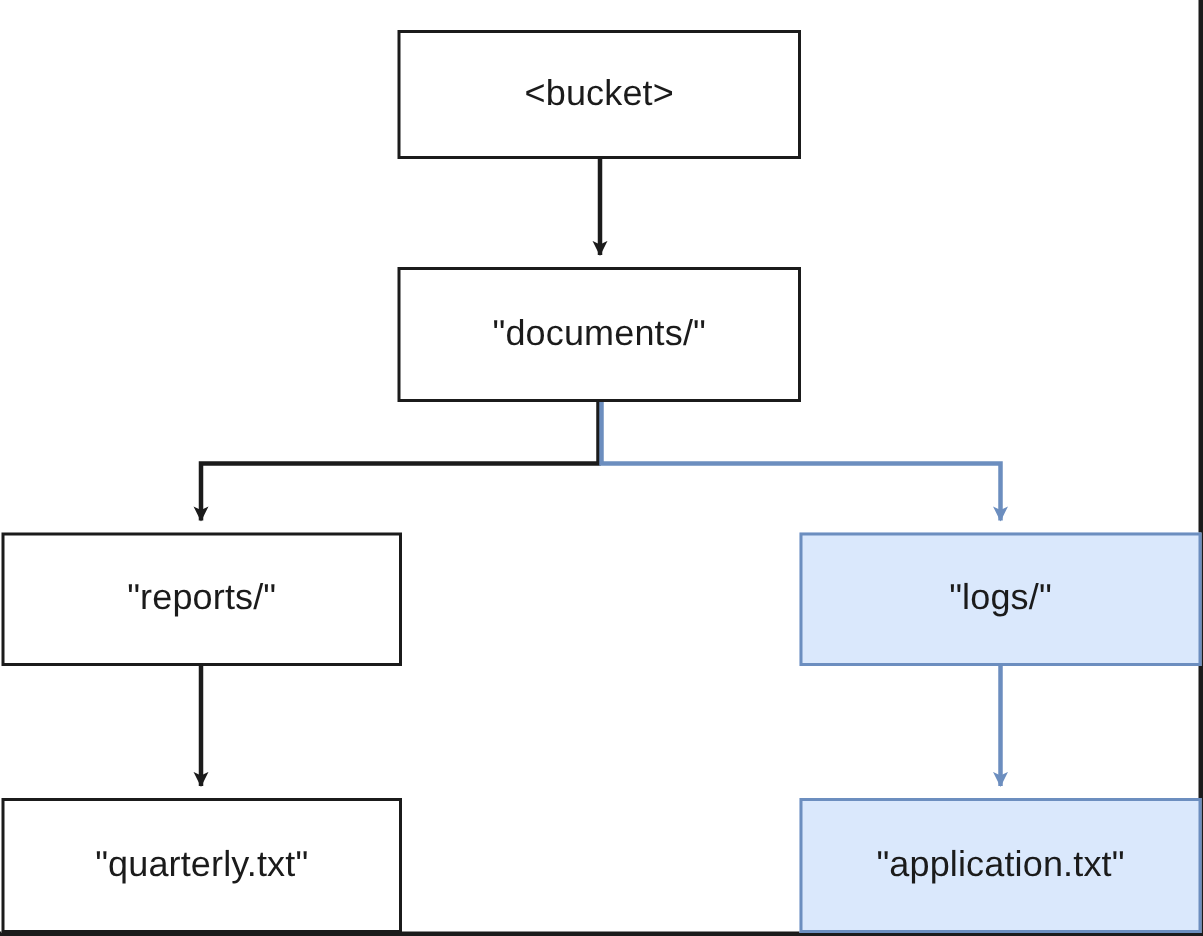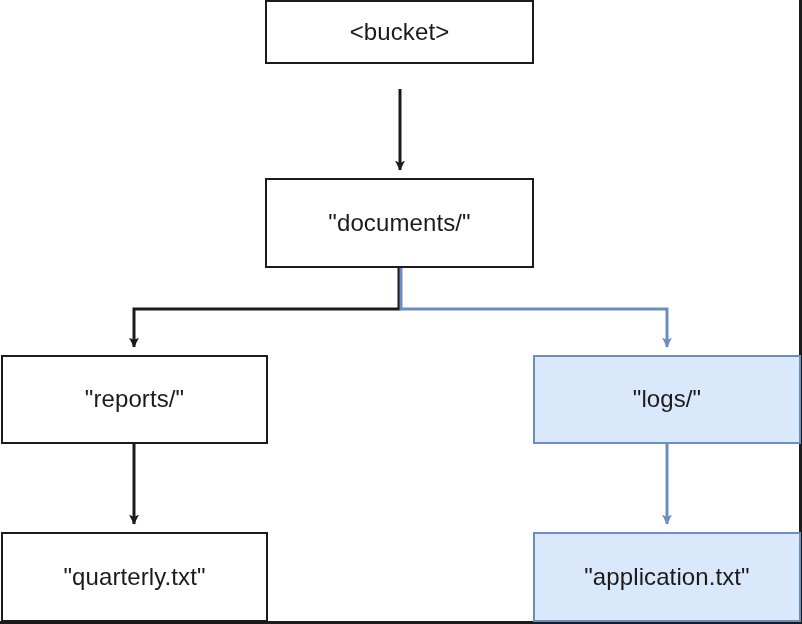--- a/index.html
+++ b/index.html
@@ -59,21 +59,21 @@
     color: #1b1b1b;
     text-align: center;
     white-space: nowrap;
     letter-spacing: 0.1px;
   }
   .node.highlight {
     background: #dae8fc;
     border: 2px solid #6c8ebf;
   }
   
-  #node-bucket       { left: 265px; top: 0;   width: 269px; height: 64px; align-items: center; }
+  #node-bucket       { left: 265px; top: 20px;   width: 269px; height: 86px; align-items: center; }
   #node-documents    { left: 265px; top: 178px; width: 269px; height: 90px; }
   #node-reports      { left: 1px;   top: 355px; width: 267px; height: 89px; }
   #node-logs         { left: 533px; top: 355px; width: 268px; height: 89px; }
   #node-quarterly    { left: 1px;   top: 532px; width: 267px; height: 90px; }
   #node-application  { left: 533px; top: 532px; width: 268px; height: 90px; }
 </style>
 </head>
 <body>
 
 <div id="canvas">

